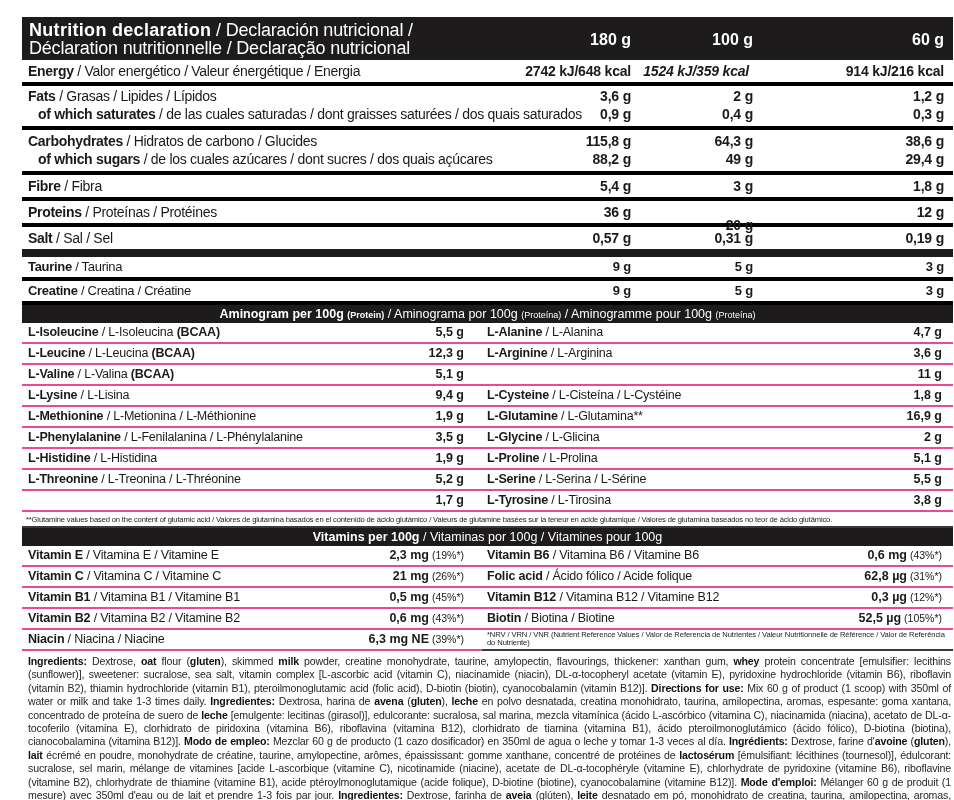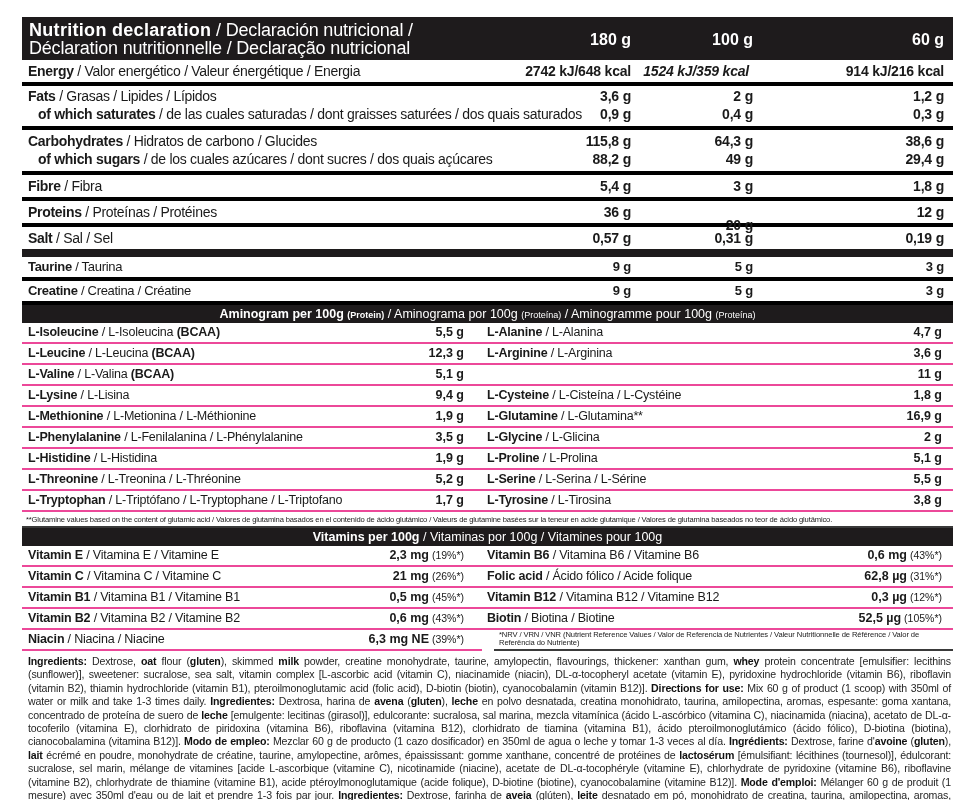--- a/index.html
+++ b/index.html
@@ -202,21 +202,20 @@
       </div>
       <div class="cell">
         <div class="lbl"><b>L-Threonine</b><span> / L-Treonina / L-Thréonine</span></div>
         <div class="v"><span>5,2 g</span></div>
       </div>
       <div class="cell">
         <div class="lbl"><b>L-Serine</b><span> / L-Serina / L-Sérine</span></div>
         <div class="v"><span>5,5 g</span></div>
       </div>
       <div class="cell">
-        <div class="lbl"><b>L-Tryptophan</b><span> / L-Triptófano / L-Tryptophane / L-Triptofano</span></div>
         <div class="v"><span>1,7 g</span></div>
       </div>
       <div class="cell">
         <div class="lbl"><b>L-Tyrosine</b><span> / L-Tirosina</span></div>
         <div class="v"><span>3,8 g</span></div>
       </div>
     </div>
   <div class="note">**Glutamine values based on the content of glutamic acid / Valores de glutamina basados en el contenido de ácido glutámico / Valeurs de glutamine basées sur la teneur en acide glutamique / Valores de glutamina baseados no teor de ácido glutâmico.</div>
 
   <div class="bar">
@@ -252,17 +251,17 @@
         <div class="v"><span>0,6 mg</span><span class="pct"> (43%*)</span></div>
       </div>
       <div class="cell">
         <div class="lbl"><b>Biotin</b><span> / Biotina / Biotine</span></div>
         <div class="v"><span>52,5 µg</span><span class="pct"> (105%*)</span></div>
       </div>
       <div class="cell">
         <div class="lbl"><b>Niacin</b><span> / Niacina / Niacine</span></div>
         <div class="v"><span>6,3 mg NE</span><span class="pct"> (39%*)</span></div>
       </div>
-      <div class="nrv" style="border-bottom: 2px solid rgb(58, 58, 58); margin-left: 12px;">*NRV / VRN / VNR (Nutrient Reference Values / Valor de Referencia de Nutrientes / Valeur Nutritionnelle de Référence / Valor de Referência do Nutriente)</div>
+      <div class="nrv" style="border-bottom: 2px solid rgb(58, 58, 58);">*NRV / VRN / VNR (Nutrient Reference Values / Valor de Referencia de Nutrientes / Valeur Nutritionnelle de Référence / Valor de Referência do Nutriente)</div>
     </div>
 
   <div class="ingredients" id="ingredients"><b>Ingredients:</b> Dextrose, <b>oat</b> flour (<b>gluten</b>), skimmed <b>milk</b> powder, creatine monohydrate, taurine, amylopectin, flavourings, thickener: xanthan gum, <b>whey</b> protein concentrate [emulsifier: lecithins (sunflower)], sweetener: sucralose, sea salt,  vitamin complex [L-ascorbic acid (vitamin C), niacinamide (niacin), DL-α-tocopheryl acetate (vitamin E), pyridoxine hydrochloride (vitamin B6), riboflavin (vitamin B2), thiamin hydrochloride (vitamin B1), pteroilmonoglutamic acid (folic acid), D-biotin (biotin), cyanocobalamin (vitamin B12)]. <b>Directions for use:</b> Mix 60 g of product (1 scoop) with 350ml of water or milk and take 1-3 times daily. <b>Ingredientes:</b> Dextrosa, harina de <b>avena</b> (<b>gluten</b>), <b>leche</b> en polvo desnatada, creatina monohidrato, taurina, amilopectina, aromas, espesante: goma xantana, concentrado de proteína de suero de <b>leche</b> [emulgente: lecitinas (girasol)], edulcorante: sucralosa, sal marina, mezcla vitamínica (ácido L-ascórbico (vitamina C), niacinamida (niacina), acetato de DL-α-tocoferilo (vitamina E), clorhidrato de piridoxina (vitamina B6), riboflavina (vitamina B12), clorhidrato de tiamina (vitamina B1), ácido pteroilmonoglutámico (ácido fólico), D-biotina (biotina), cianocobalamina (vitamina B12)]. <b>Modo de empleo:</b> Mezclar 60 g de producto (1 cazo dosificador) en 350ml de agua o leche y tomar 1-3 veces al día. <b>Ingrédients:</b> Dextrose, farine d'<b>avoine</b> (<b>gluten</b>), <b>lait</b> écrémé en poudre, monohydrate de créatine, taurine, amylopectine, arômes, épaississant: gomme xanthane, concentré de protéines de <b>lactosérum</b> [émulsifiant: lécithines (tournesol)], édulcorant: sucralose, sel marin, mélange de vitamines [acide L-ascorbique (vitamine C), nicotinamide (niacine), acetate de DL-α-tocophéryle (vitamine E), chlorhydrate de pyridoxine (vitamine B6), riboflavine (vitamine B2), chlorhydrate de thiamine (vitamine B1), acide ptéroylmonoglutamique (acide folique), D-biotine (biotine), cyanocobalamine (vitamine B12)]. <b>Mode d'emploi:</b> Mélanger 60 g de produit (1 mesure) avec 350ml d'eau ou de lait et prendre 1-3 fois par jour. <b>Ingredientes:</b> Dextrose, farinha de <b>aveia</b> (glúten), <b>leite</b> desnatado em pó, monohidrato de creatina, taurina, amilopectina, aromas, espessante: goma xantana, concentrado de proteína do soro de <b>leite</b> [emulsificante: lecitinas (girassol)], edulcorante: sucralose, sal marinho, mistura de vitaminas [ácido L-ascórbico (vitamina C), niacinamida (niacina), acetato de DL-α-tocoferol (vitamina E), cloridrato de piridoxina (vitamina B6), riboflavina (vitamina B2), cloridrato de tiamina (vitamina B1), ácido pteroilmonoglutâmico (ácido fólico), D-biotina (biotina), cianocobalamina (vitamina B12)].  Misture 60 g de pó (1 colher) com 350ml de água ou de leite e tome 1-3 vezes por dia.</div>
 </div>
 
 </body></html>

